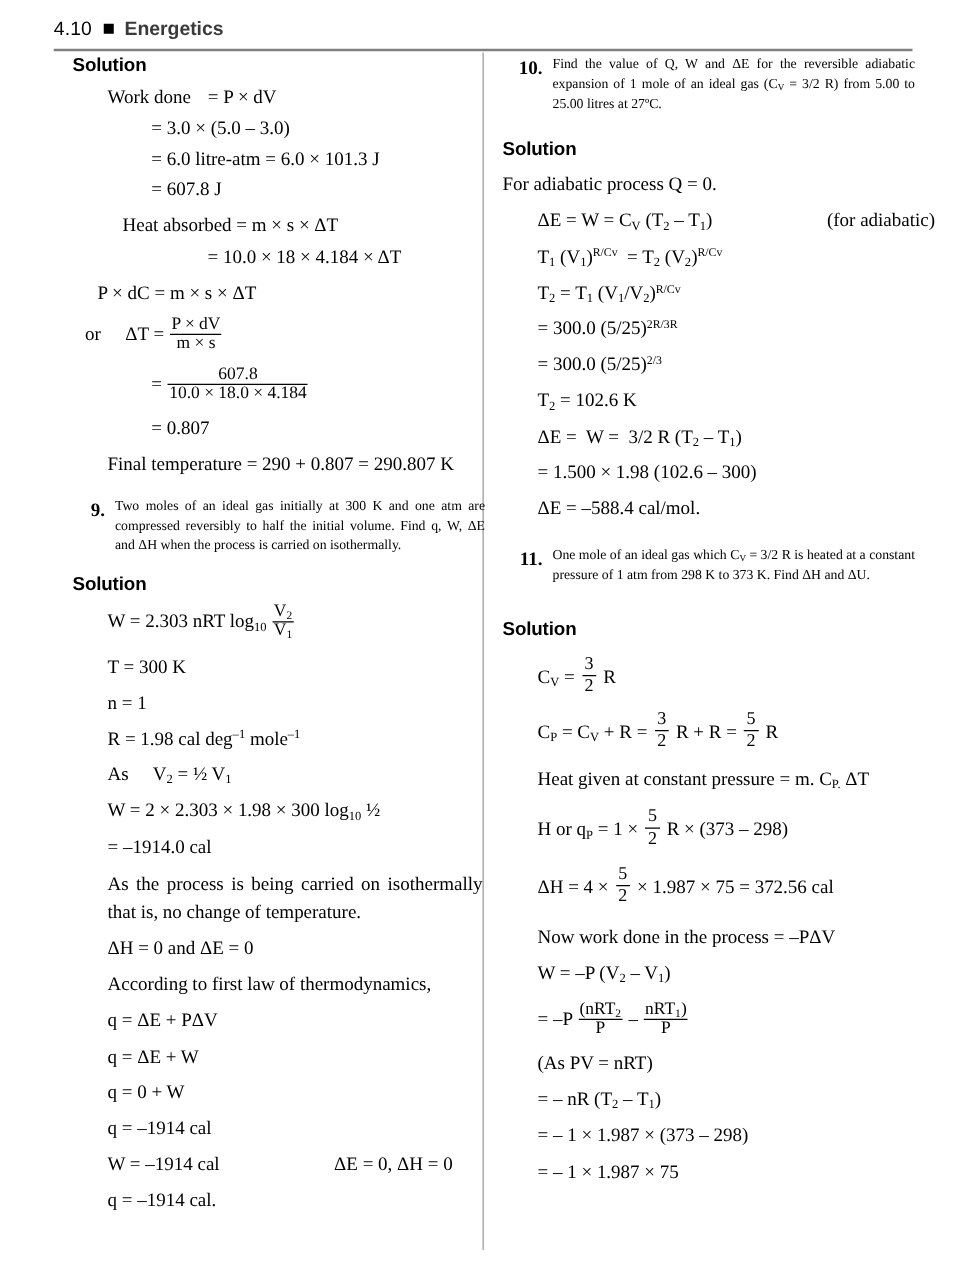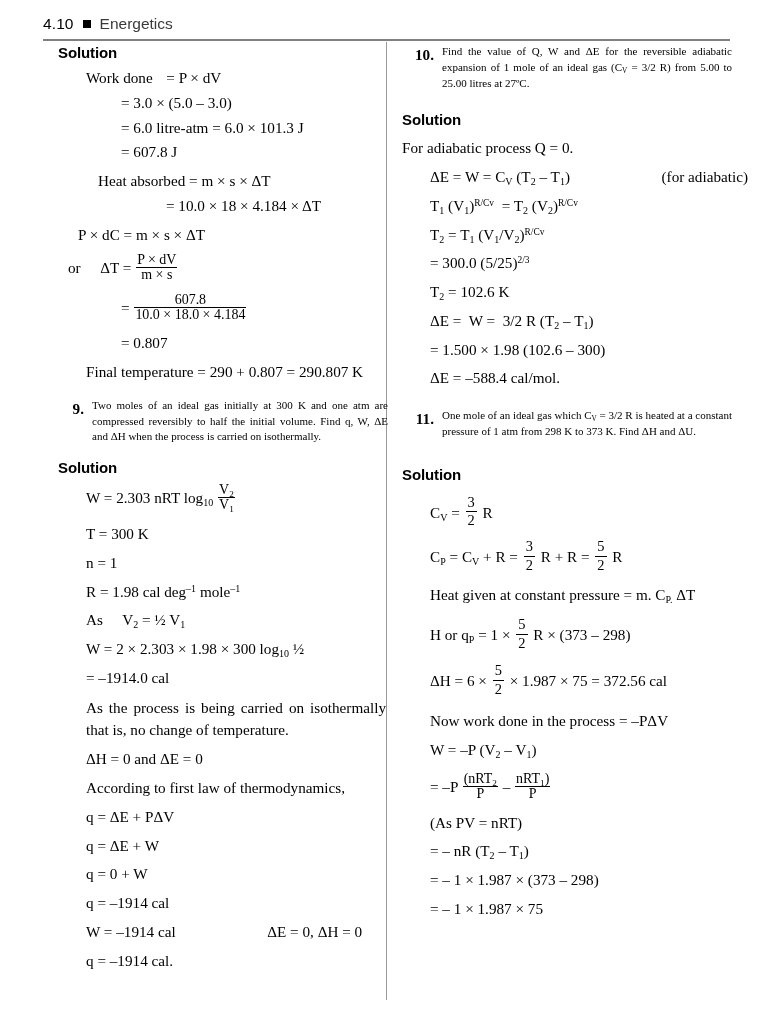--- a/index.html
+++ b/index.html
@@ -39,21 +39,21 @@
     display: inline-block;
     width: 8px;
     height: 8px;
     background: #000;
     margin: 0 9px 0 9px;
     position: relative;
     top: -1px;
   }
   .rh-title {
     font-size: 15.5px;
-    font-weight: 400;
+    font-weight: 700;
     color: #3a3a3a;
   }
   .header-rule {
     position: absolute;
     left: 43px;
     top: 39px;
     width: 687px;
     height: 2px;
     background: #808080;
   }
@@ -287,20 +287,23 @@
     <span>(for adiabatic)</span>
   </div>
 
   <div class="line indent1">
     T<sub>1</sub> (V<sub>1</sub>)<sup class="sm">R/Cv</sup>&nbsp; = T<sub>2</sub> (V<sub>2</sub>)<sup class="sm">R/Cv</sup>
   </div>
   <div class="line indent1">
     T<sub>2</sub> = T<sub>1</sub> (V<sub>1</sub>/V<sub>2</sub>)<sup class="sm">R/Cv</sup>
   </div>
   <div class="line indent1">
+    <span>= 300.0 (5/25)</span><sup class="sm">2R/3R</sup>
+  </div>
+  <div class="line indent1">
     <span>= 300.0 (5/25)</span><sup class="sm">2/3</sup>
   </div>
   <div class="line indent1">
     <span>T</span><sub>2</sub><span> = 102.6 K</span>
   </div>
   <div class="line indent1">
     ΔE =&nbsp; W =&nbsp; 3/2 R (T<sub>2</sub> – T<sub>1</sub>)
   </div>
   <div class="line indent1">= 1.500 × 1.98 (102.6 – 300)</div>
   <div class="line indent1" style="margin-bottom:20px">ΔE = –588.4 cal/mol.</div>
@@ -344,21 +347,21 @@
   <div class="line indent1" style="margin-bottom:12px">
     <span>H or q</span><sub>P</sub><span> =  1 ×</span>
     <span class="frac">
       <span class="num">5</span>
       <span class="den">2</span>
     </span>
     <span>R × (373 – 298)</span>
   </div>
 
   <div class="line indent1" style="margin-bottom:14px">
-    <span>ΔH = 6 ×</span>
+    <span>ΔH = 4 ×</span>
     <span class="frac">
       <span class="num">5</span>
       <span class="den">2</span>
     </span>
     <span>× 1.987 × 75 = 372.56 cal</span>
   </div>
 
   <div class="line indent1">Now work done in the process = –PΔV</div>
 
   <div class="line indent1" style="margin-bottom:12px">

